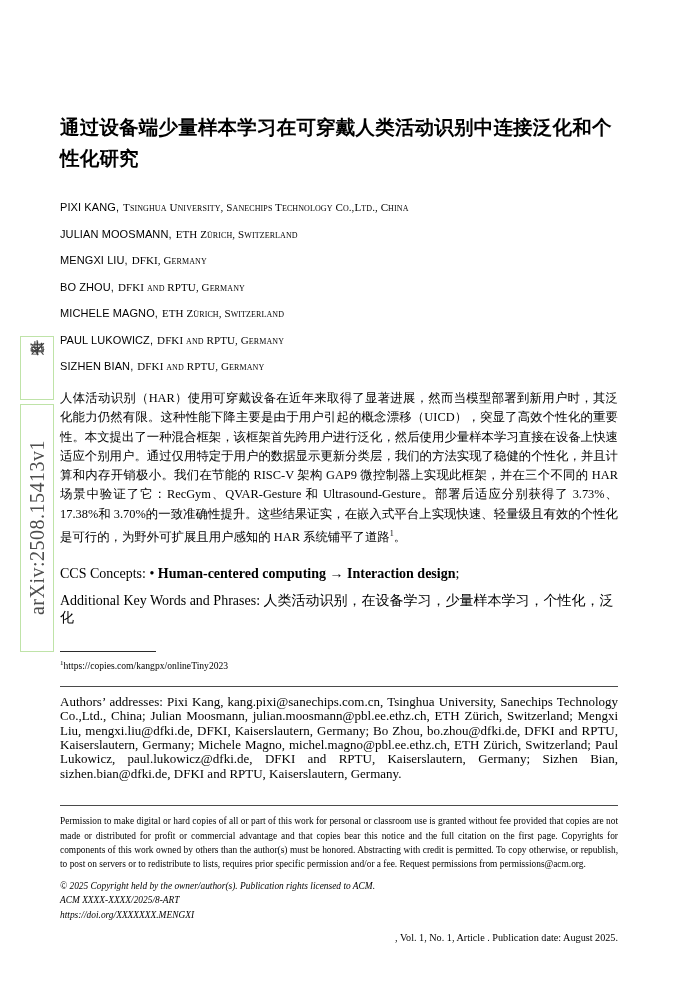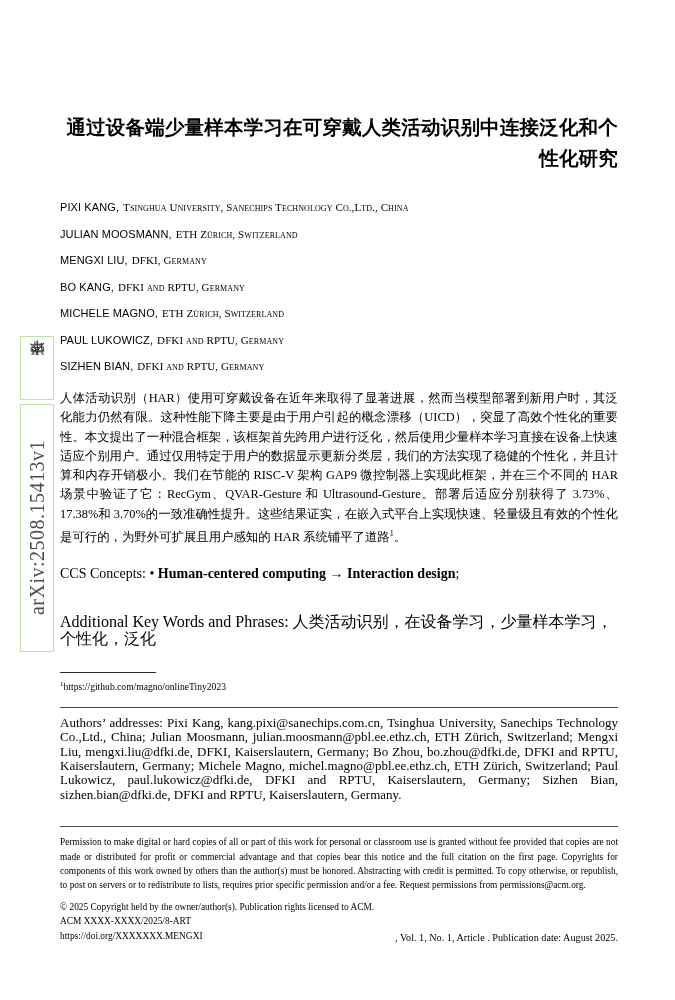--- a/index.html
+++ b/index.html
@@ -67,21 +67,20 @@
   }
 
   .title {
     margin: 0;
     padding-top: 112px;
     font-family: "DejaVu Sans", sans-serif;
     font-weight: bold;
     font-size: 19.5px;
     line-height: 31px;
     letter-spacing: 0.2px;
-    text-align: right;
   }
 
   .authors {
     margin-top: 23px;
   }
   .author-line {
     margin-bottom: 7.5px;
     line-height: 17px;
   }
   .author-name {
@@ -105,22 +104,22 @@
   }
   .abstract sup { font-size: 8px; }
 
   .ccs {
     margin-top: 17px;
     font-size: 14px;
     line-height: 17px;
   }
   .ccs b { font-weight: bold; }
   .keywords {
-    margin-top: 31px;
-    font-size: 16px;
+    margin-top: 10px;
+    font-size: 14px;
     line-height: 17px;
   }
 
   .footnote-wrap {
     margin-top: 25px;
   }
   .footnote-rule {
     width: 96px;
     height: 1px;
     background: #2b2b2b;
@@ -148,20 +147,21 @@
   .permission-wrap { margin-top: 24px; }
   .permission {
     font-size: 9.4px;
     line-height: 14.4px;
     text-align: justify;
   }
   .copyright-block {
     margin-top: 7px;
     font-size: 9.4px;
     line-height: 14.6px;
+    font-style: italic;
   }
   .copyright-block div { white-space: nowrap; }
 
   .page-footer {
     position: absolute;
     left: 0;
     right: 0;
     top: 932px;
     text-align: right;
     font-size: 10.2px;
@@ -190,21 +190,21 @@
     </div>
     <div class="author-line">
       <span class="author-name">JULIAN MOOSMANN,</span>
       <span class="author-affil">ETH Zürich, Switzerland</span>
     </div>
     <div class="author-line">
       <span class="author-name">MENGXI LIU,</span>
       <span class="author-affil">DFKI, Germany</span>
     </div>
     <div class="author-line">
-      <span class="author-name">BO KANG,</span>
+      <span class="author-name">BO ZHOU,</span>
       <span class="author-affil">DFKI and RPTU, Germany</span>
     </div>
     <div class="author-line">
       <span class="author-name">MICHELE MAGNO,</span>
       <span class="author-affil">ETH Zürich, Switzerland</span>
     </div>
     <div class="author-line">
       <span class="author-name">PAUL LUKOWICZ,</span>
       <span class="author-affil">DFKI and RPTU, Germany</span>
     </div>
@@ -215,21 +215,21 @@
   </div>
 
   <p class="abstract"><span>人体活动识别（HAR）使用可穿戴设备在近年来取得了显著进展，然而当模型部署到新用户时，其泛化能力仍然有限。这种性能下降主要是由于用户引起的概念漂移（UICD），突显了高效个性化的重要性。本文提出了一种混合框架，该框架首先跨用户进行泛化，然后使用少量样本学习直接在设备上快速适应个别用户。通过仅用特定于用户的数据显示更新分类层，我们的方法实现了稳健的个性化，并且计算和内存开销极小。我们在节能的 RISC-V 架构 GAP9 微控制器上实现此框架，并在三个不同的 HAR 场景中验证了它：RecGym、QVAR-Gesture 和 Ultrasound-Gesture。部署后适应分别获得了 3.73%、17.38%和 3.70%的一致准确性提升。这些结果证实，在嵌入式平台上实现快速、轻量级且有效的个性化是可行的，为野外可扩展且用户感知的 HAR 系统铺平了道路</span><sup>1</sup><span>。</span></p>
 
   <div class="ccs"><span>CCS Concepts: • </span><b>Human-centered computing → Interaction design</b><span>;</span></div>
 
   <div class="keywords"><span>Additional Key Words and Phrases: </span><span>人类活动识别，在设备学习，少量样本学习，个性化，泛化</span></div>
 
   <div class="footnote-wrap">
     <div class="footnote-rule"></div>
-    <div class="footnote"><sup>1</sup><span>https://github.com/magno/onlineTiny2023</span></div>
+    <div class="footnote"><sup>1</sup><span>https://copies.com/kangpx/onlineTiny2023</span></div>
   </div>
 
   <div class="addresses-wrap">
     <div class="hr-full"></div>
     <div class="addresses">Authors’ addresses: Pixi Kang, kang.pixi@sanechips.com.cn, Tsinghua University, Sanechips Technology Co.,Ltd., China; Julian Moosmann, julian.moosmann@pbl.ee.ethz.ch, ETH Zürich, Switzerland; Mengxi Liu, mengxi.liu@dfki.de, DFKI, Kaiserslautern, Germany; Bo Zhou, bo.zhou@dfki.de, DFKI and RPTU, Kaiserslautern, Germany; Michele Magno, michel.magno@pbl.ee.ethz.ch, ETH Zürich, Switzerland; Paul Lukowicz, paul.lukowicz@dfki.de, DFKI and RPTU, Kaiserslautern, Germany; Sizhen Bian, sizhen.bian@dfki.de, DFKI and RPTU, Kaiserslautern, Germany.</div>
   </div>
 
   <div class="permission-wrap">
     <div class="hr-full"></div>
     <div class="permission">Permission to make digital or hard copies of all or part of this work for personal or classroom use is granted without fee provided that copies are not made or distributed for profit or commercial advantage and that copies bear this notice and the full citation on the first page. Copyrights for components of this work owned by others than the author(s) must be honored. Abstracting with credit is permitted. To copy otherwise, or republish, to post on servers or to redistribute to lists, requires prior specific permission and/or a fee. Request permissions from permissions@acm.org.</div>

